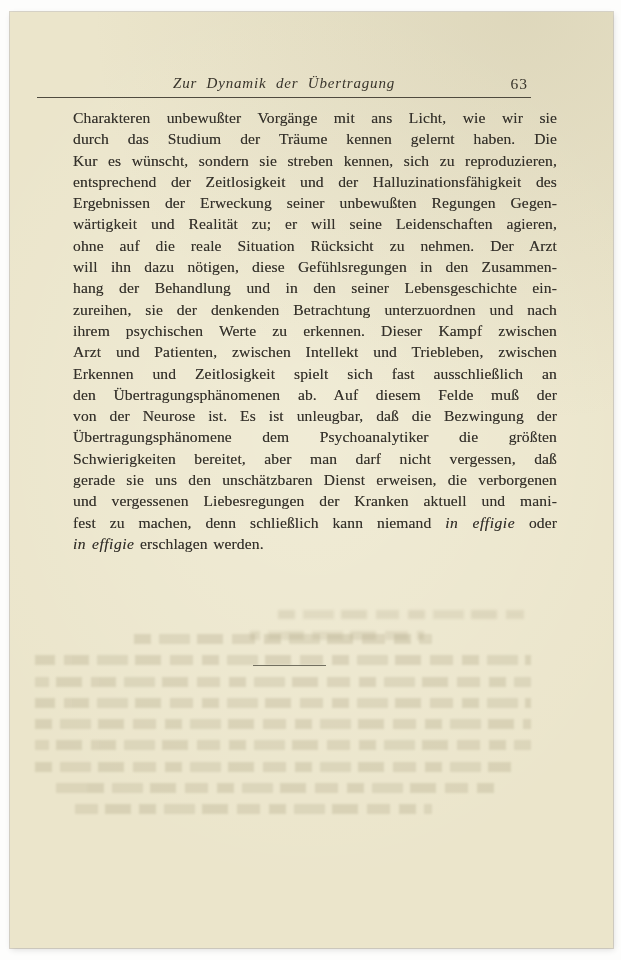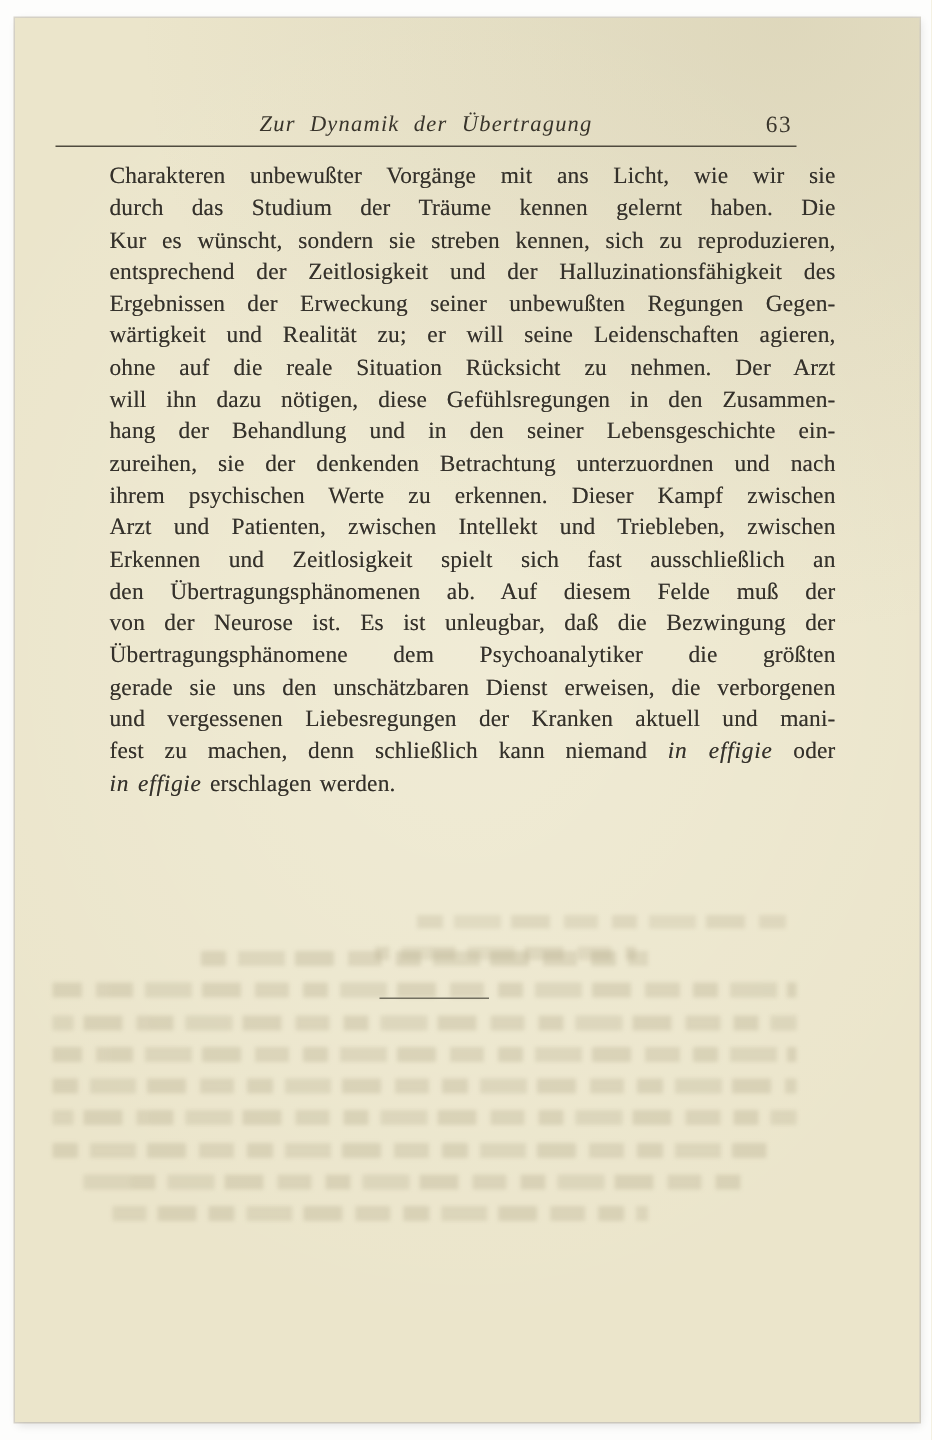--- a/index.html
+++ b/index.html
@@ -138,20 +138,21 @@
         <div class="bline"><span>ohne auf die reale Situation Rücksicht zu nehmen. Der Arzt</span></div>
         <div class="bline"><span>will ihn dazu nötigen, diese Gefühlsregungen in den Zusammen-</span></div>
         <div class="bline"><span>hang der Behandlung und in den seiner Lebensgeschichte ein-</span></div>
         <div class="bline"><span>zureihen, sie der denkenden Betrachtung unterzuordnen und nach</span></div>
         <div class="bline"><span>ihrem psychischen Werte zu erkennen. Dieser Kampf zwischen</span></div>
         <div class="bline"><span>Arzt und Patienten, zwischen Intellekt und Triebleben, zwischen</span></div>
         <div class="bline"><span>Erkennen und Zeitlosigkeit spielt sich fast ausschließlich an</span></div>
         <div class="bline"><span>den Übertragungsphänomenen ab. Auf diesem Felde muß der</span></div>
         <div class="bline"><span>von der Neurose ist. Es ist unleugbar, daß die Bezwingung der</span></div>
         <div class="bline"><span>Übertragungsphänomene dem Psychoanalytiker die größten</span></div>
+        <div class="bline"><span>Schwierigkeiten bereitet, aber man darf nicht vergessen, daß</span></div>
         <div class="bline"><span>gerade sie uns den unschätzbaren Dienst erweisen, die verborgenen</span></div>
         <div class="bline"><span>und vergessenen Liebesregungen der Kranken aktuell und mani-</span></div>
         <div class="bline"><span>fest zu machen, denn schließlich kann niemand </span><span class="it">in effigie</span><span> oder</span></div>
         <div class="bline last"><span class="it">in effigie</span><span> erschlagen werden.</span></div>
       </div>
 
     <div class="ghost-patch" id="ghost-patch">
         <div class="ghost-line" style="margin-left: 10%; width: 88%;"></div>
         <div class="ghost-line" style="margin-left: 0%; width: 62%;"></div>
       </div>

